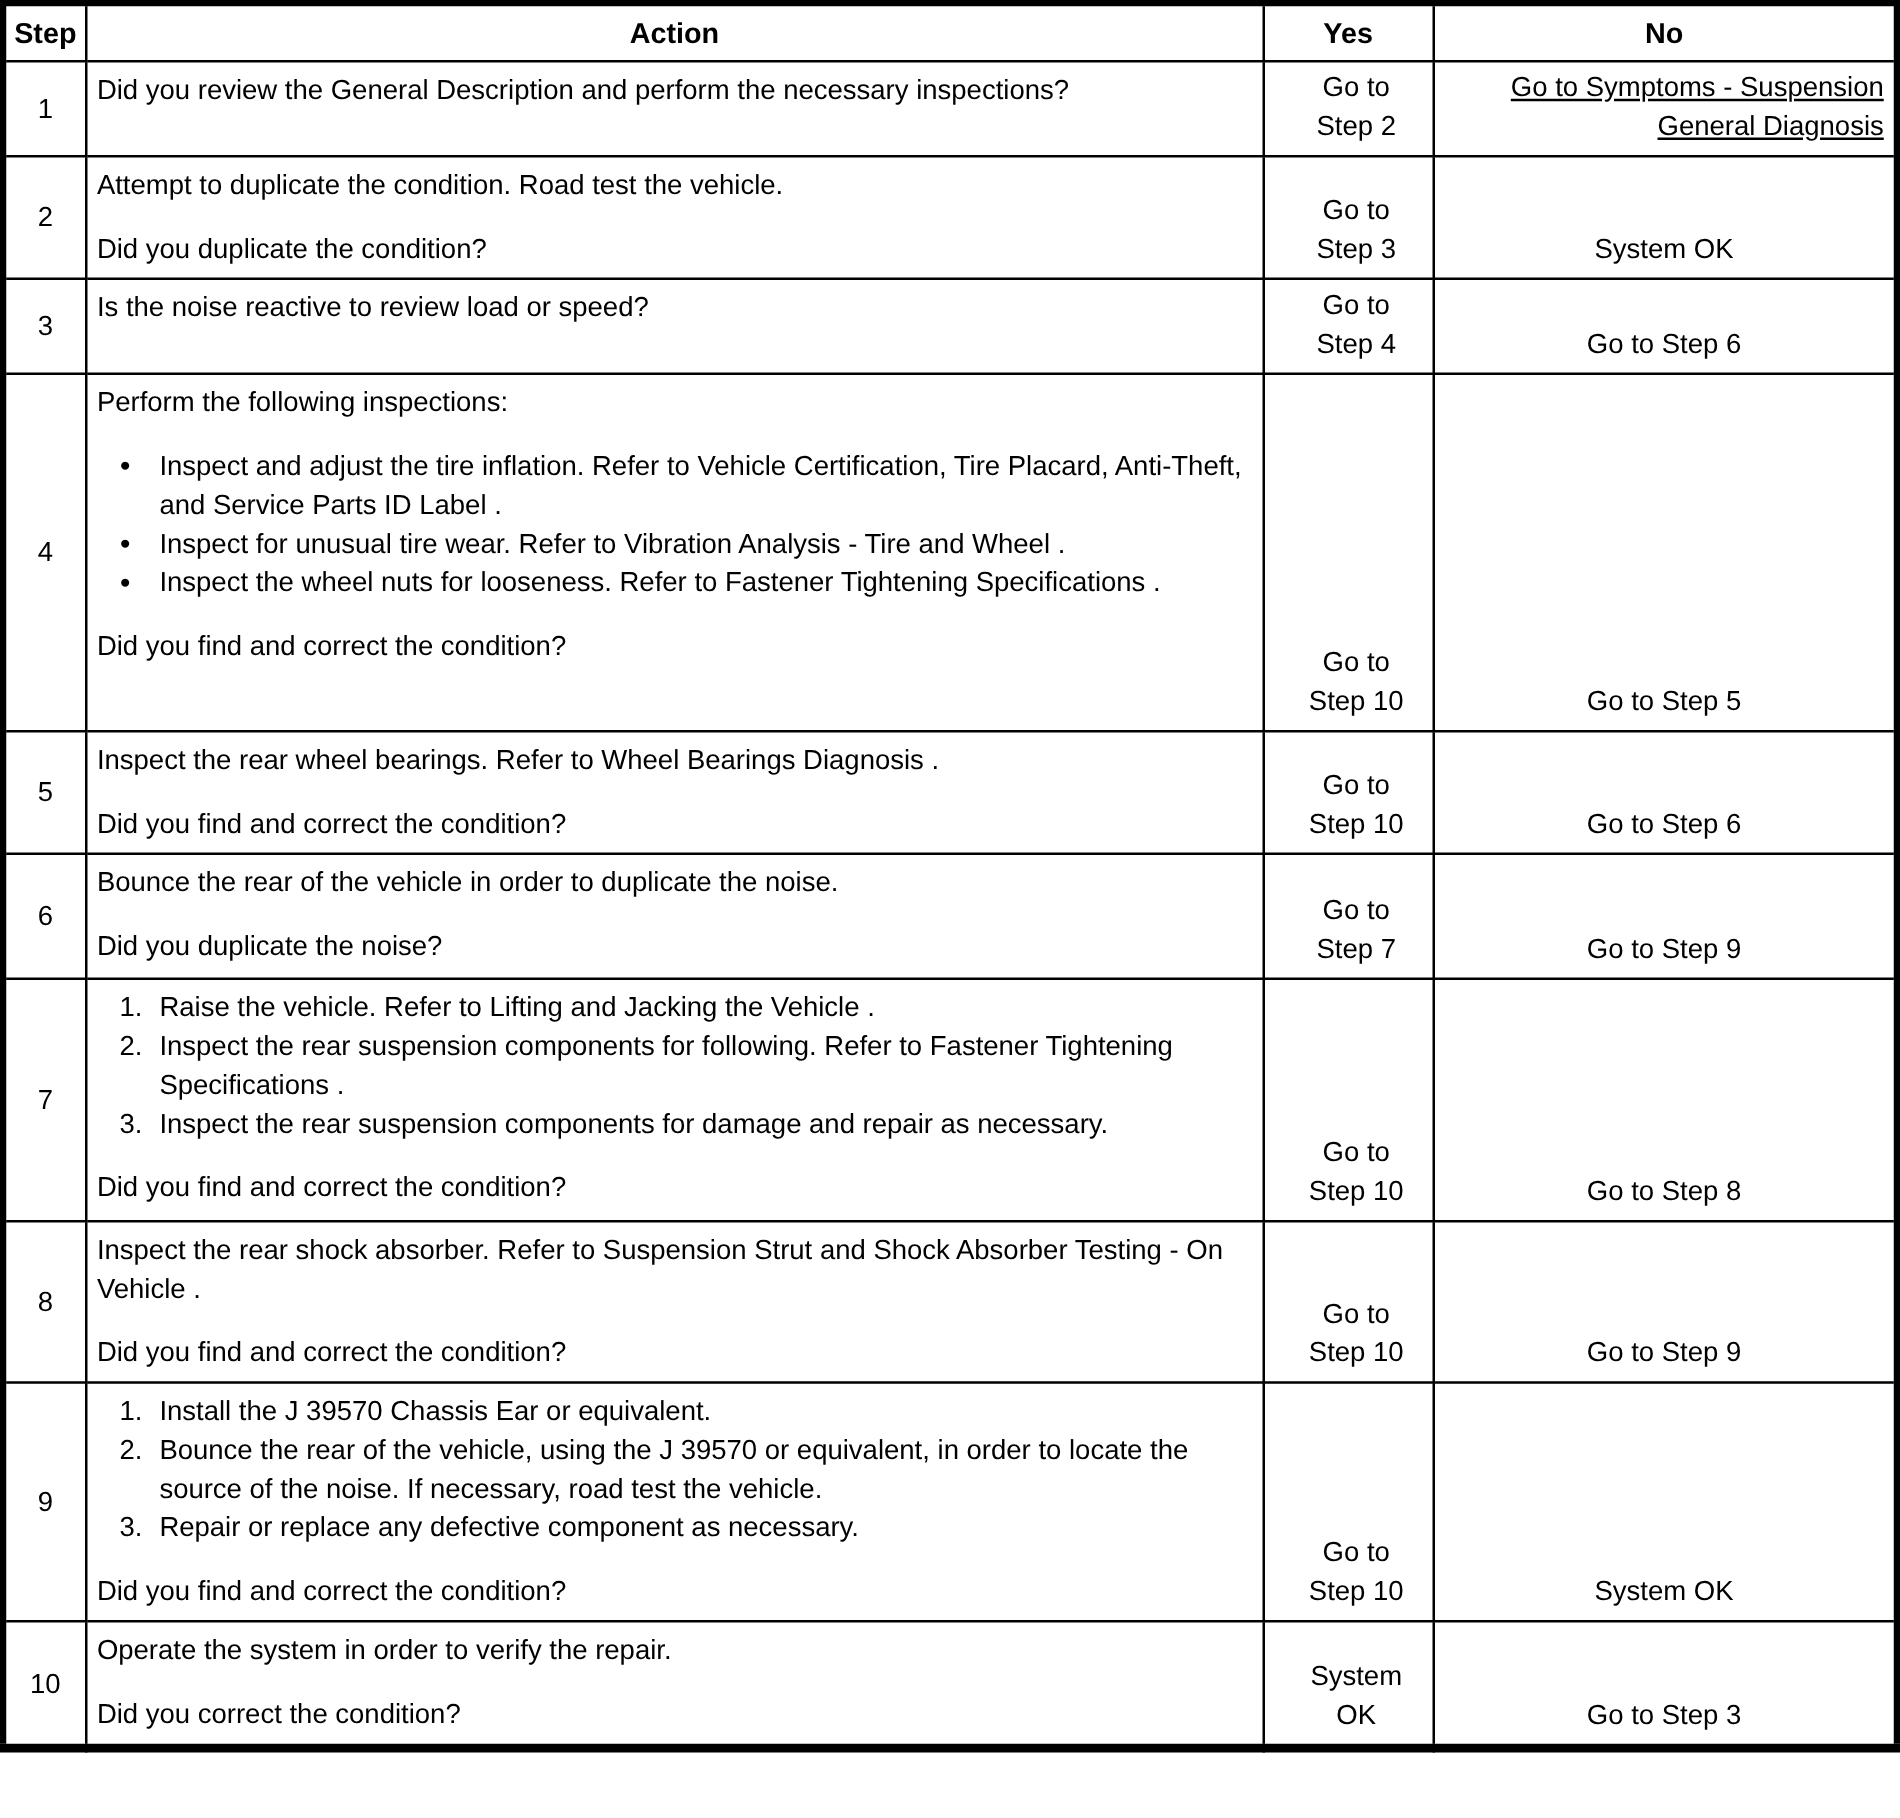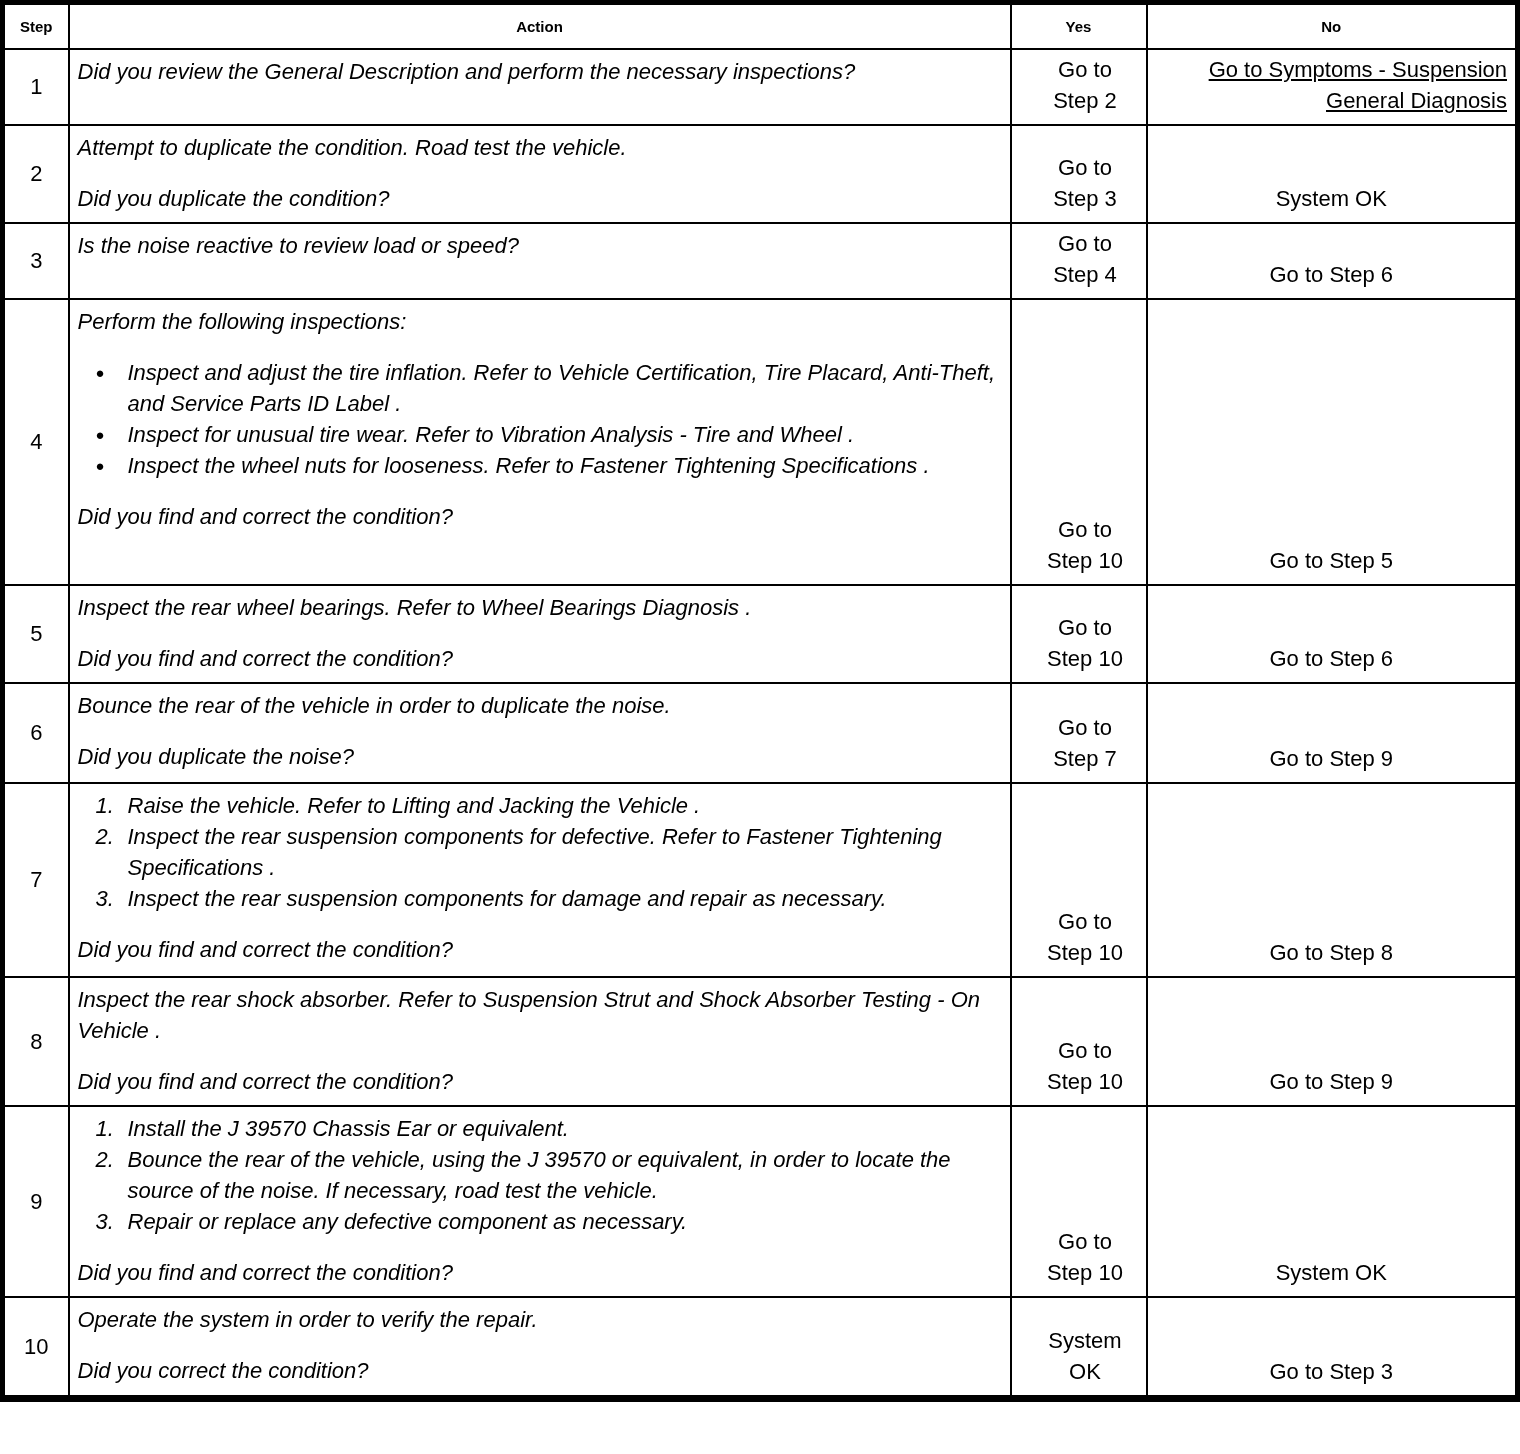--- a/index.html
+++ b/index.html
@@ -26,40 +26,39 @@
   col.c-action { width: 942px; }
   col.c-yes { width: 136px; }
   col.c-no { width: 371px; }
 
   th, td {
     border: 2px solid #000000;
     padding: 0;
     overflow: hidden;
   }
   th {
-    font-size: 15px;
+    font-size: 23px;
     font-weight: bold;
     text-align: center;
     vertical-align: middle;
     padding: 5px 2px;
   }
   td.step-cell {
     text-align: center;
     vertical-align: middle;
     padding: 2px;
   }
   td.def-cell {
     vertical-align: top;
     padding: 4px 8px 5px 8px;
   }
   td.action-cell {
     vertical-align: top;
     text-align: left;
     padding: 6px 14px 8px 8px;
-    font-style: italic;
   }
   td.yes-cell {
     text-align: center;
     vertical-align: bottom;
     white-space: pre-line;
     padding: 4px 4px 8px 17px;
   }
   td.no-cell {
     text-align: center;
     vertical-align: bottom;
@@ -179,21 +178,21 @@
     <tr style="height:194px">
       <td class="step-cell">7</td>
       <td class="action-cell">
         <div class="list" style="margin-top:0">
           <div class="li">
             <span class="marker">1.</span>
             <span class="txt">Raise the vehicle. Refer to Lifting and Jacking the Vehicle .</span>
           </div>
           <div class="li">
             <span class="marker">2.</span>
-            <span class="txt">Inspect the rear suspension components for defective. Refer to Fastener Tightening Specifications .</span>
+            <span class="txt">Inspect the rear suspension components for following. Refer to Fastener Tightening Specifications .</span>
           </div>
           <div class="li">
             <span class="marker">3.</span>
             <span class="txt">Inspect the rear suspension components for damage and repair as necessary.</span>
           </div>
         </div>
         <div class="question">Did you find and correct the condition?</div>
       </td>
       <td class="yes-cell">Go to
 Step 10</td>

